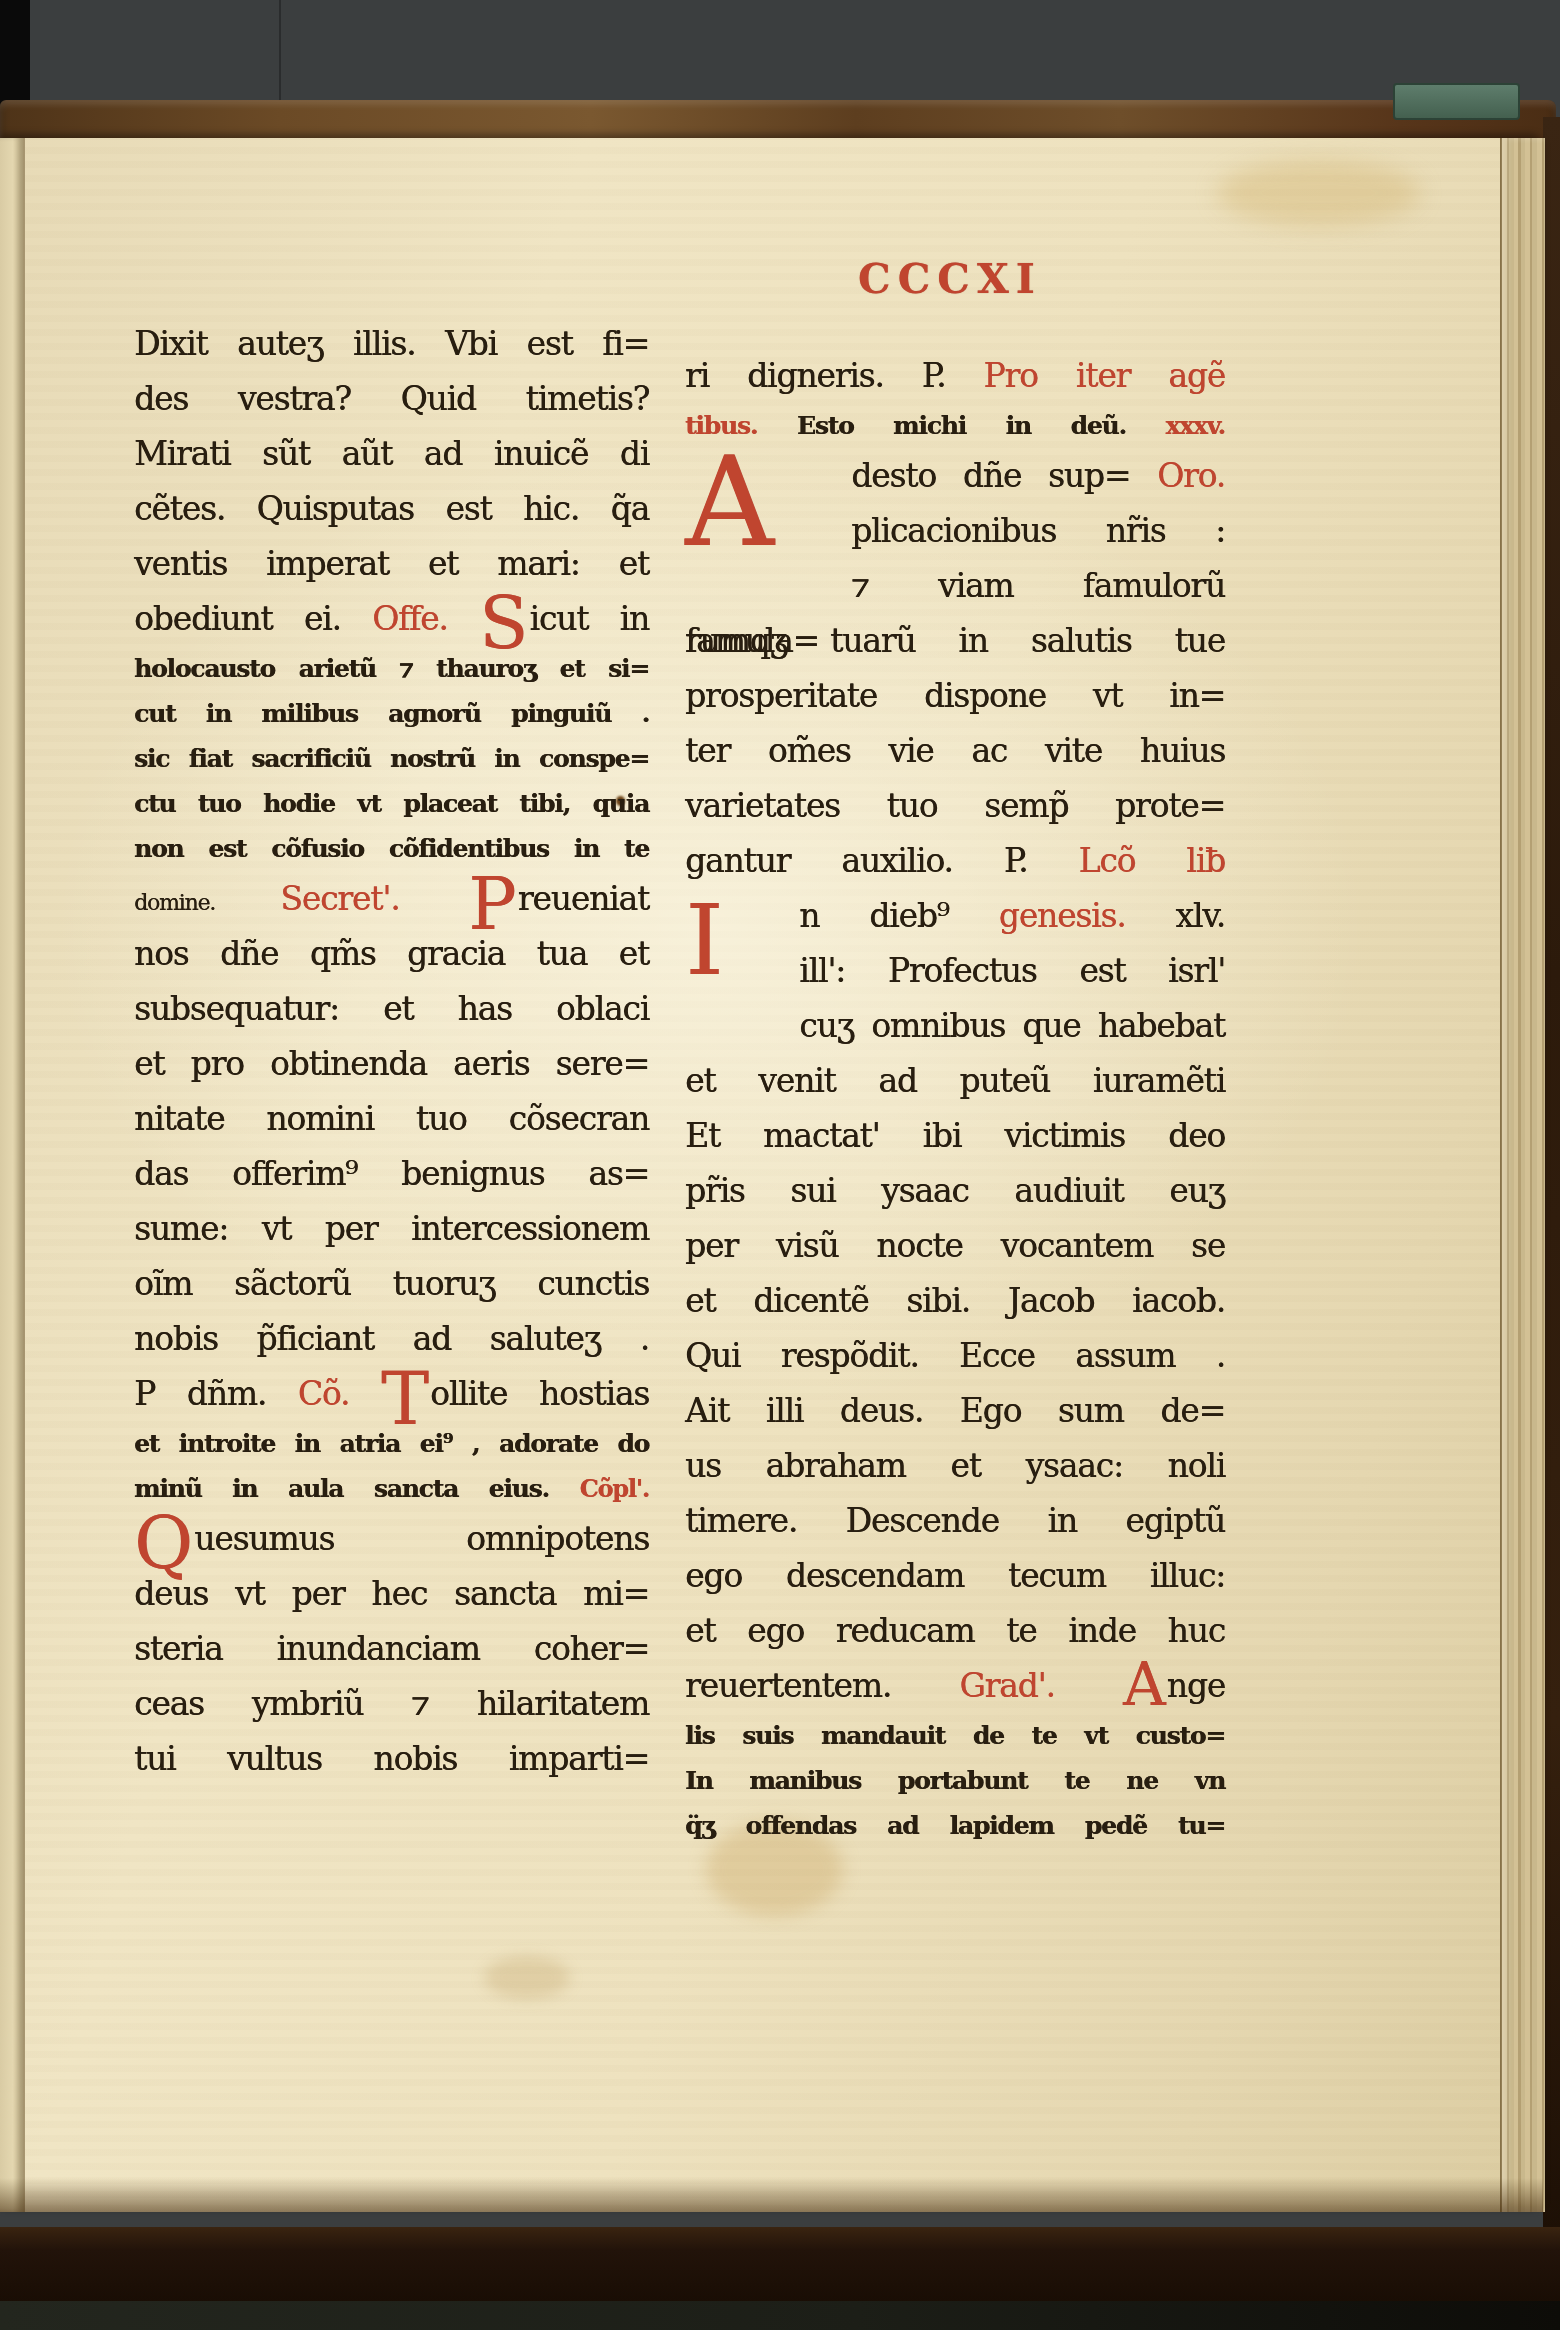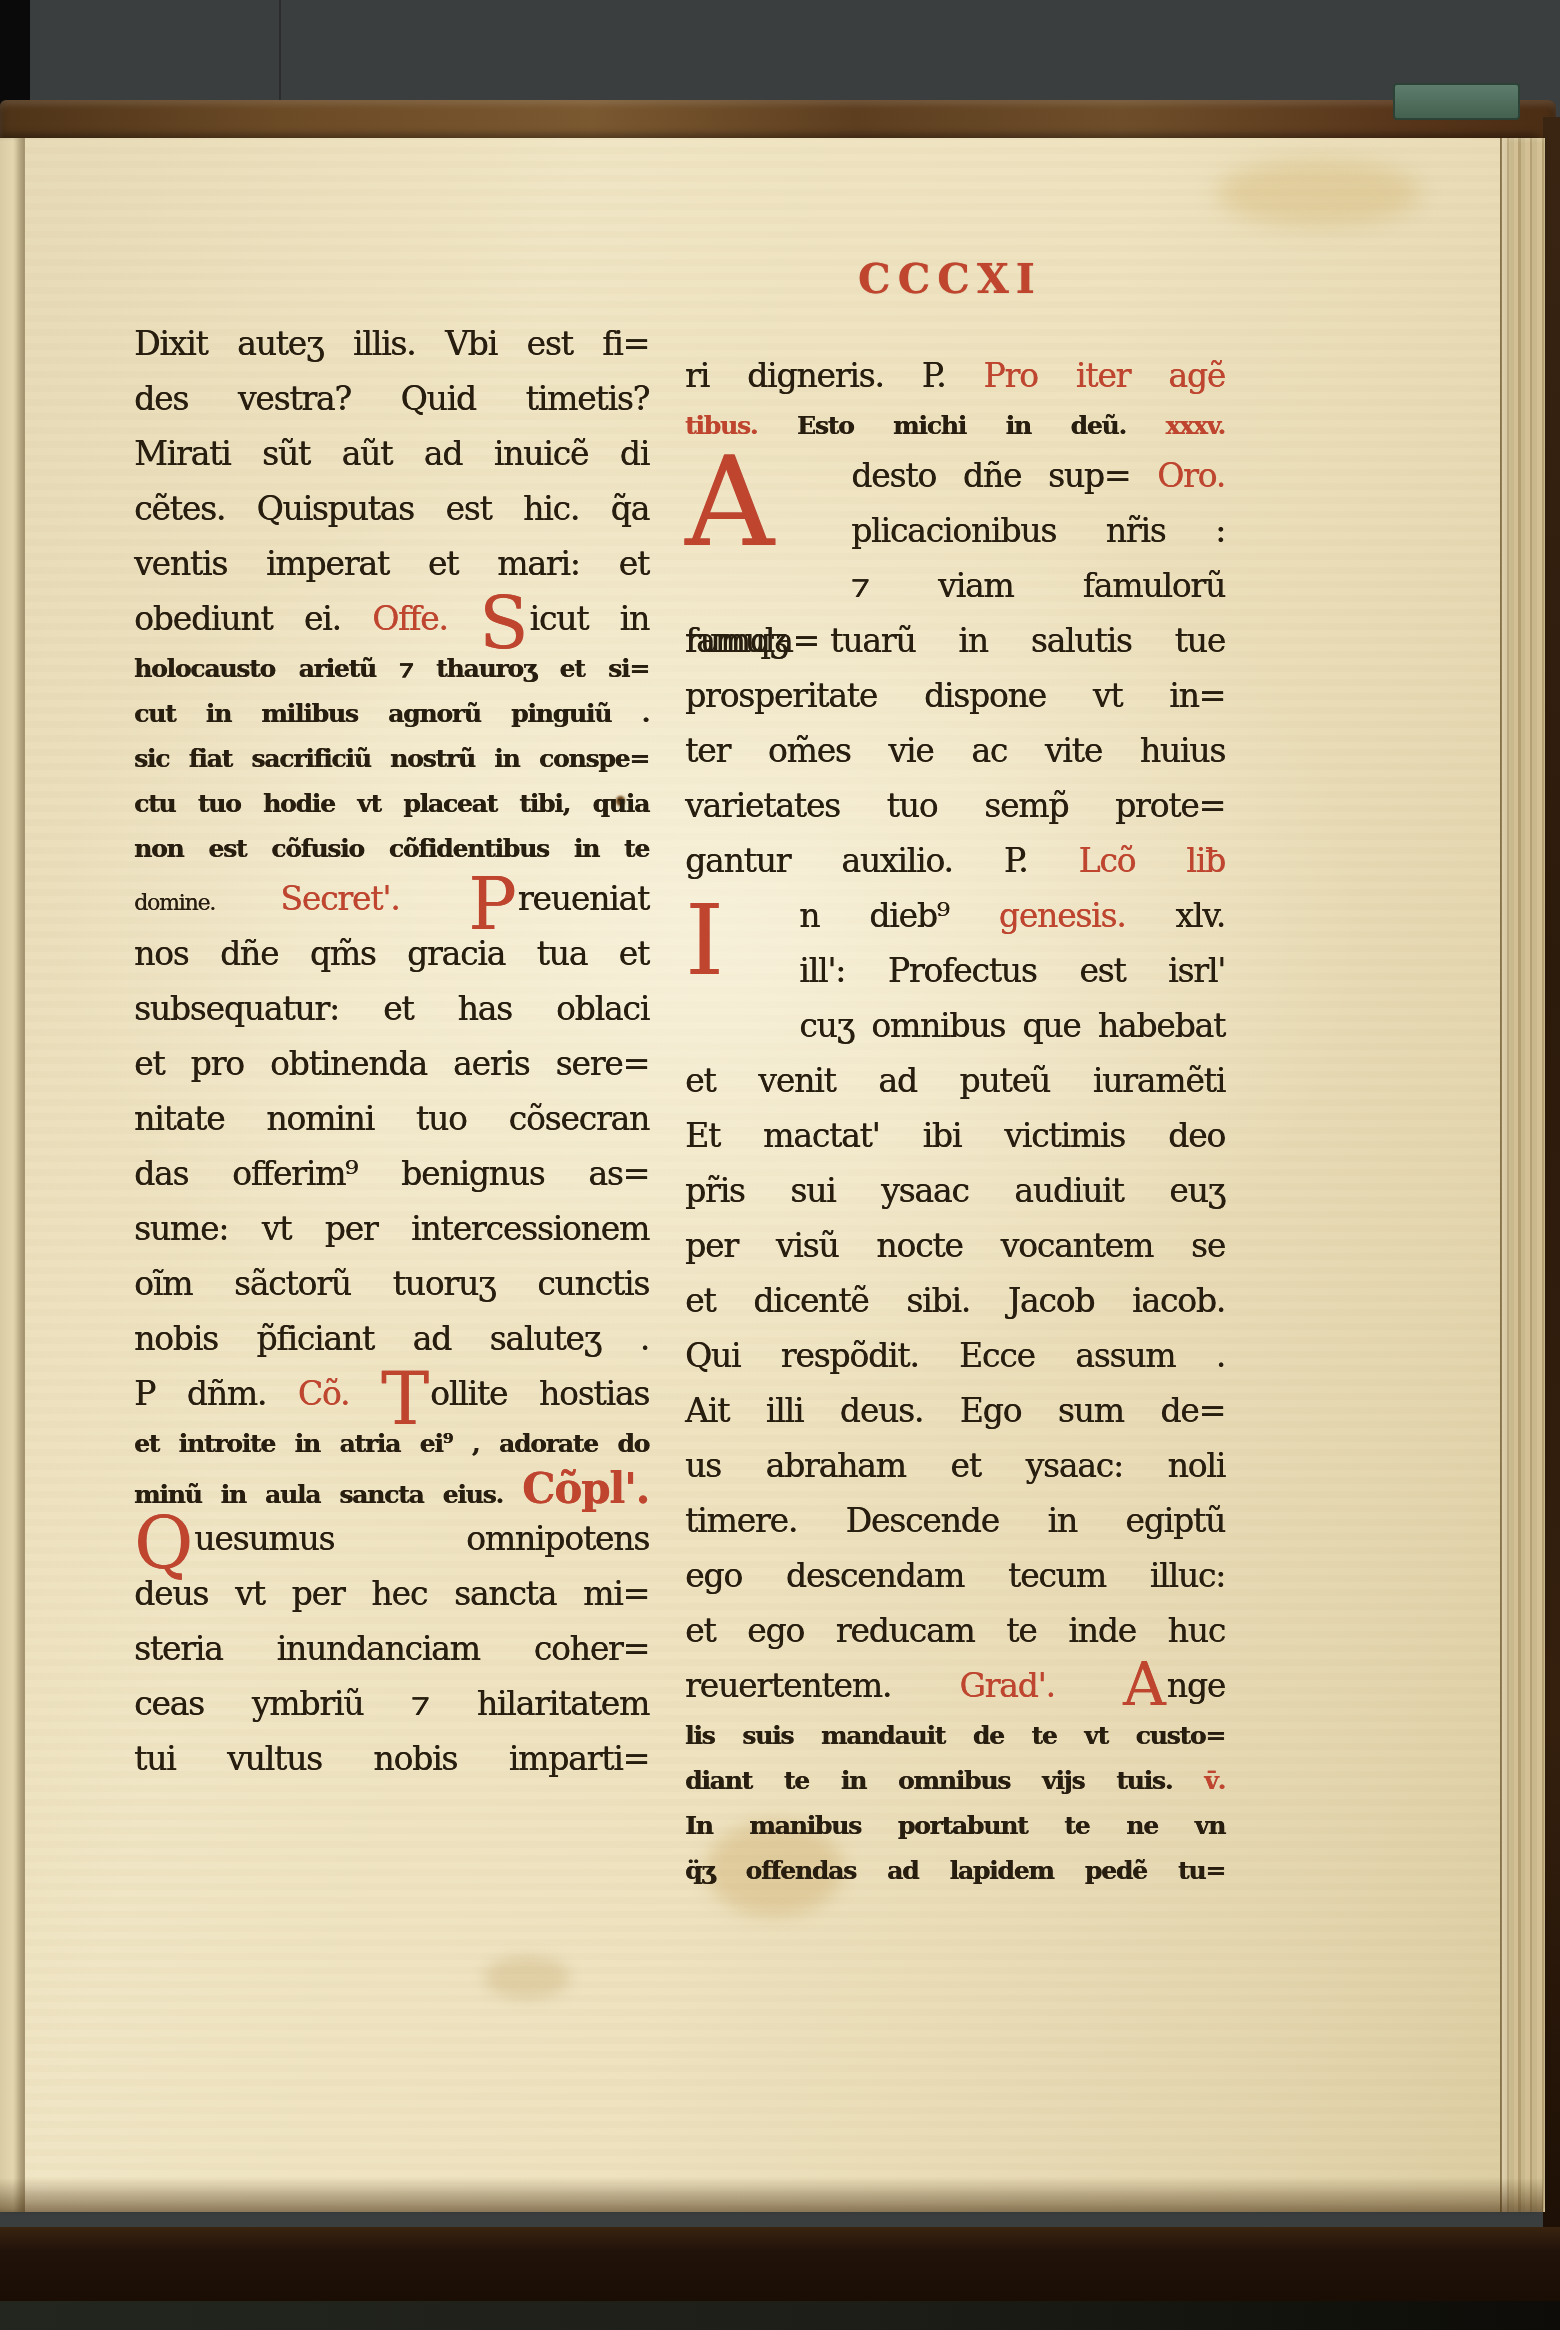--- a/index.html
+++ b/index.html
@@ -47,21 +47,21 @@
   .col{position:absolute;top:178px;color:#281e10;}
   .col-left{left:134px;width:515px;}
   .col-right{left:685px;width:540px;margin-top:32px;}
   .ln{text-align:justify;text-align-last:justify;letter-spacing:-1.2px;word-spacing:0.8px;overflow:visible;}
   .lg{font-size:33px;line-height:55px;height:55px;font-weight:normal;}
   .sm{font-size:25px;line-height:45px;height:45px;font-weight:bold;}
   .sg{text-shadow:0.4px 0 0 currentColor;}
   .blk{color:#281e10;}
   .red{color:#c0452f;text-shadow:0.4px 0 0 rgba(170,50,35,.8);}
   .t-sm{font-size:22px;}
-  .t-lg{font-size:42px;}
+  .t-lg{font-size:24px;}
   .ini{display:inline-block;height:55px;vertical-align:top;line-height:1.02;font-size:72px;
        margin-top:-3.1px;margin-right:2.3px;overflow:visible;}
   .v-s2{font-size:59px;}
   .inif{float:left;height:109px;width:160px;font-size:123px;line-height:105px;margin:1.6px 6.2px 0 0;
         text-align:center;overflow:visible;}
   .v-i{font-size:98px;width:108px;line-height:100px;}
 </style>
 </head>
 <body>
 
@@ -133,21 +133,20 @@
         <div class="ln lg"><span class="sg blk">per visũ nocte vocantem se</span></div>
         <div class="ln lg"><span class="sg blk">et dicentẽ sibi. Jacob iacob.</span></div>
         <div class="ln lg"><span class="sg blk">Qui respõdit. Ecce assum .</span></div>
         <div class="ln lg"><span class="sg blk">Ait illi deus. Ego sum de=</span></div>
         <div class="ln lg"><span class="sg blk">us abraham et ysaac: noli</span></div>
         <div class="ln lg"><span class="sg blk">timere. Descende in egiptũ</span></div>
         <div class="ln lg"><span class="sg blk">ego descendam tecum illuc:</span></div>
         <div class="ln lg"><span class="sg blk">et ego reducam te inde huc</span></div>
         <div class="ln lg"><span class="sg blk">reuertentem. </span><span class="sg red">Grad'. </span><span class="sg red ini v-s2">A</span><span class="sg blk">nge</span></div>
         <div class="ln sm"><span class="sg blk">lis suis mandauit de te vt custo=</span></div>
-        <div class="ln sm"><span class="sg blk">diant te in omnibus vijs tuis. </span><span class="sg red">v̄.</span></div>
         <div class="ln sm"><span class="sg blk">In manibus portabunt te ne vn</span></div>
         <div class="ln sm"><span class="sg blk">q̈ʒ offendas ad lapidem pedẽ tu=</span></div>
       </div>
 
     <div class="page-bottom-shadow"></div>
   </div>
 
   <div class="leather-bottom"></div>
   <div class="floor"></div>
 </div>

